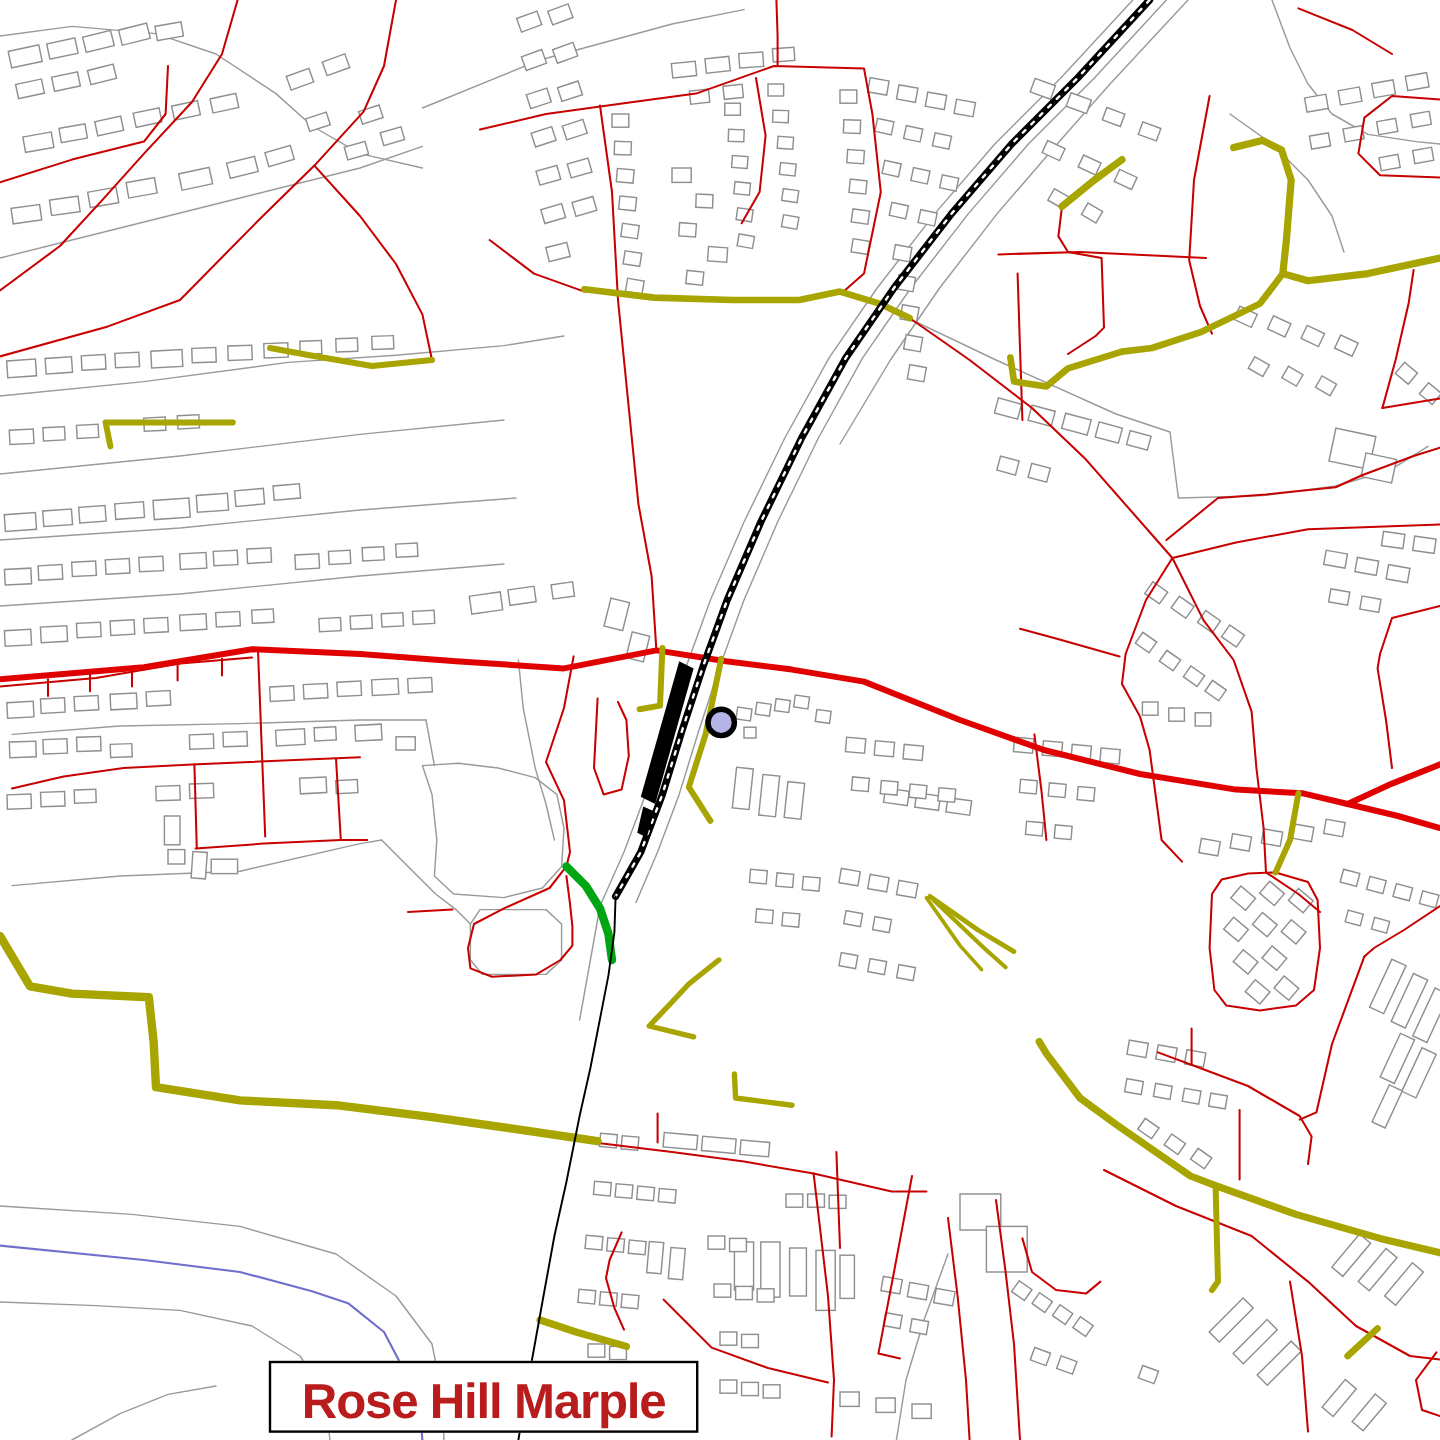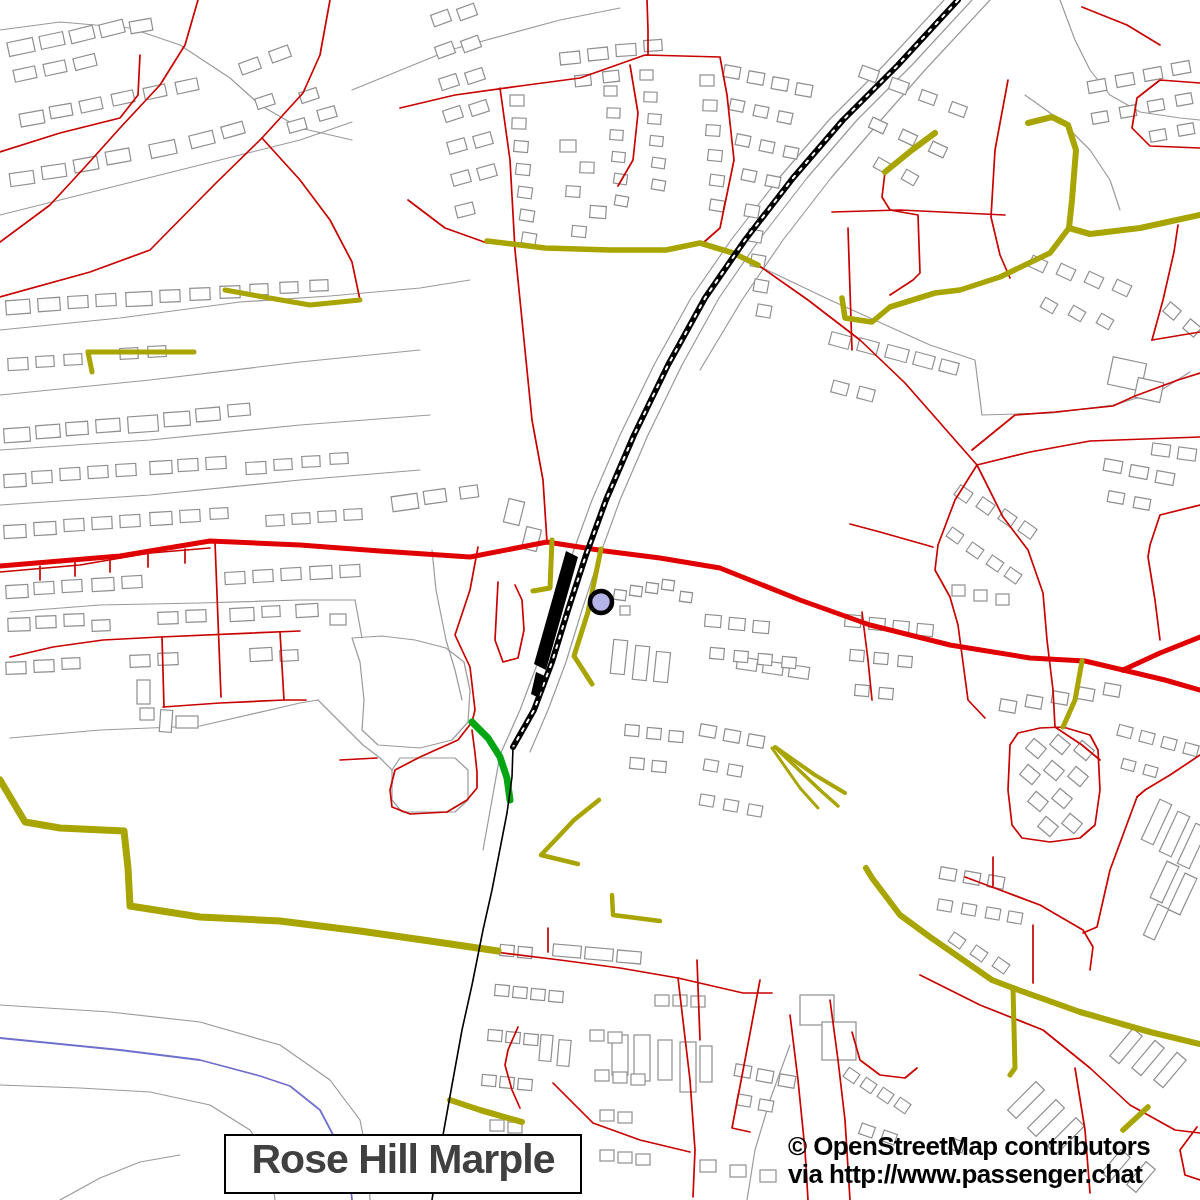--- a/index.html
+++ b/index.html
@@ -1,21 +1,21 @@
 <!DOCTYPE html>
 <html><head>
 <meta charset="utf-8">
 <style>
   html,body{margin:0;padding:0;background:#fff;}
   .stage{position:relative;width:1200px;height:1200px;background:#fff;overflow:hidden;
          font-family:"Liberation Sans", sans-serif;}
   svg{position:absolute;left:0;top:0;}
   .title-box{position:absolute;left:224px;top:1134px;width:354px;height:56px;
-    background:#fff;border:2px solid #000;display:flex;align-items:flex-start;justify-content:center;
-    font-weight:bold;font-size:41px;letter-spacing:-1px;color:#404040;white-space:nowrap;}
+    background:#fff;border:2px solid #000;display:flex;align-items:flex-end;justify-content:center;
+    font-weight:bold;font-size:41px;letter-spacing:-1px;color:#b91c1c;white-space:nowrap;}
   .attribution{position:absolute;left:788px;top:1133px;font-weight:bold;font-size:26px;
     line-height:1.06;letter-spacing:-0.6px;color:#000;white-space:nowrap;}
 </style>
 </head>
 <body>
 
 <div class="stage">
   <svg id="mapsvg" width="1200" height="1200" viewBox="0 0 1200 1200">
     <g id="g-boundaries">
         <path d="M0,395 L 150,380 L 300,362 L 420,350" fill="none" stroke="#9a9a9a" stroke-width="1.2" stroke-linecap="round" stroke-linejoin="round"></path>
@@ -518,17 +518,13 @@
         <path d="M566,551 L 578,557 L 546,670 L 534,664 Z" fill="#000000"></path>
         <path d="M536,672 L 545,676 L 539,698 L 531,694 Z" fill="#000000"></path>
       </g>
     <circle id="g-marker" cx="601" cy="602" r="11" fill="#b4b4e6" stroke="#000000" stroke-width="4.5"></circle>
   </svg>
 
   <div class="title-box">
     <span>Rose Hill Marple</span>
   </div>
 
-  <div class="attribution">
-    <div>© OpenStreetMap contributors</div>
-    <div>via http://www.passenger.chat</div>
-  </div>
 </div>
 
 </body></html>

